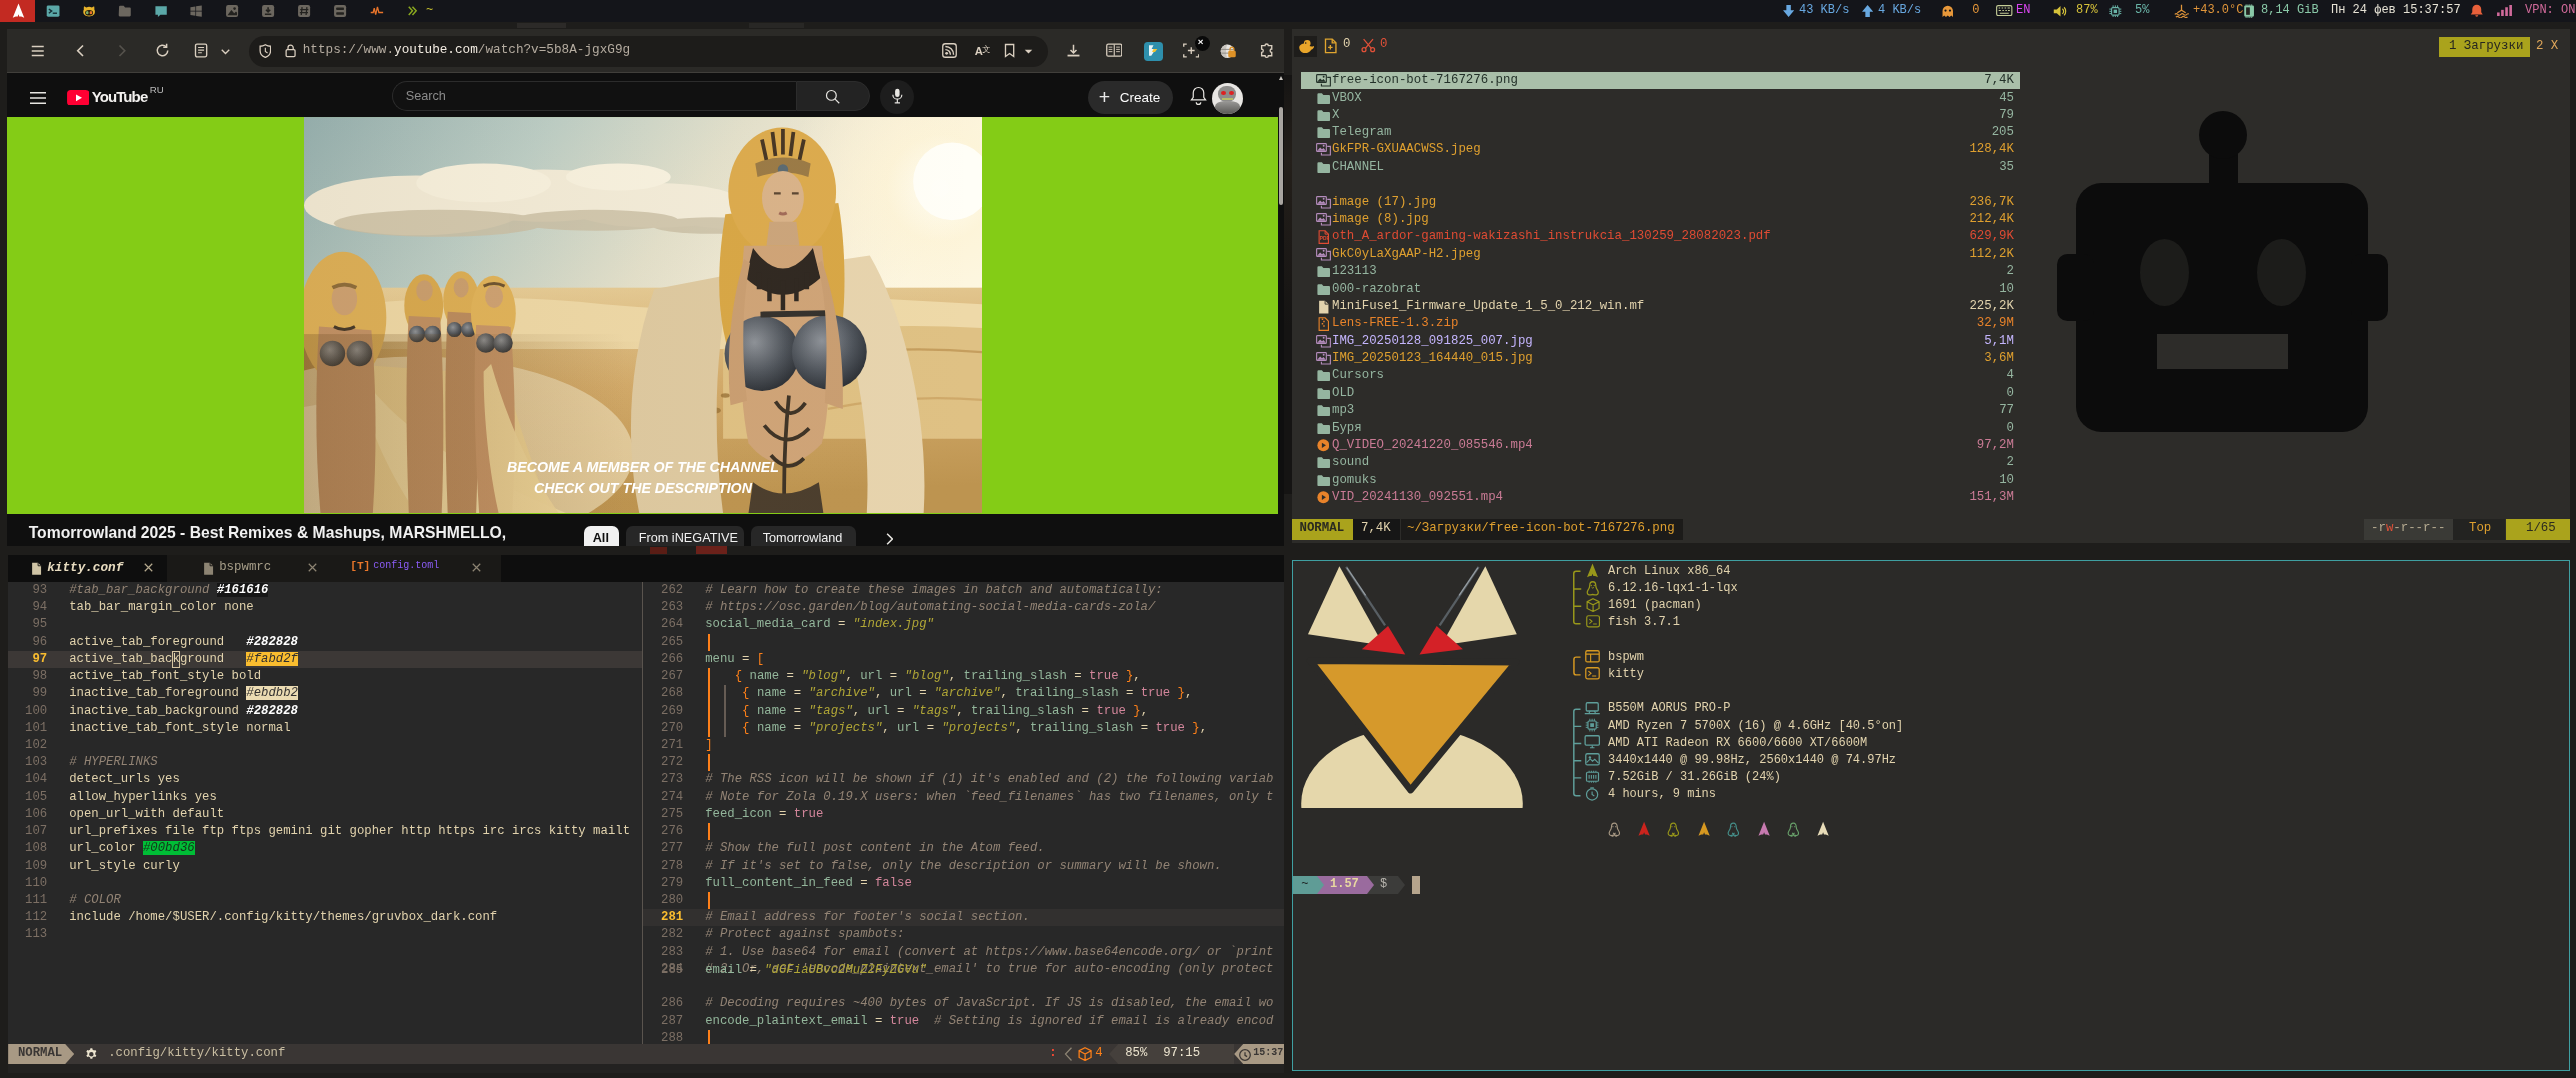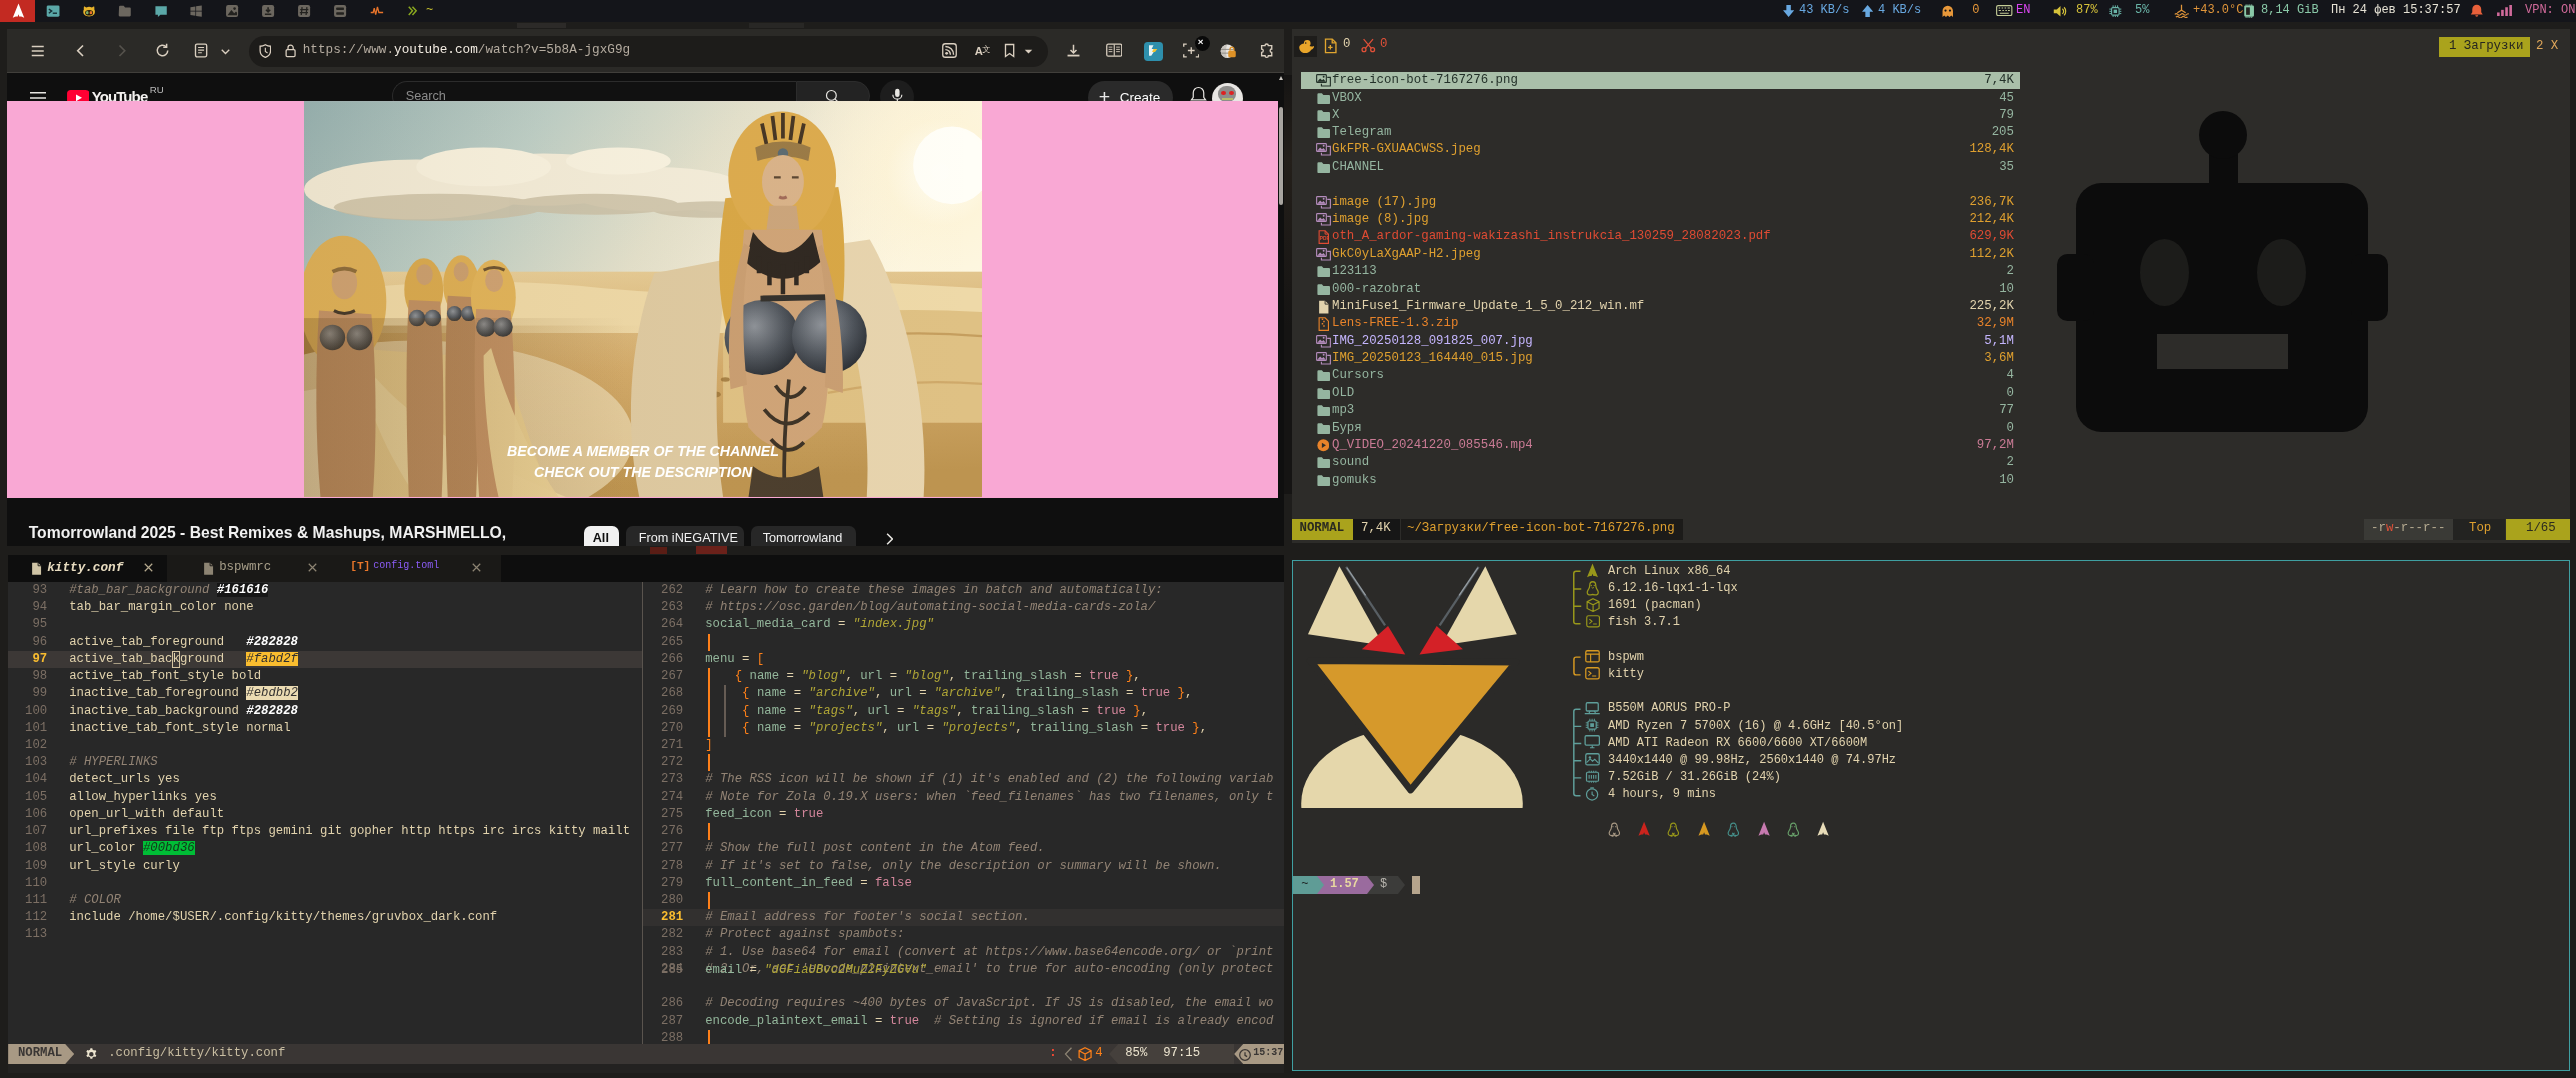--- a/index.html
+++ b/index.html
@@ -11,21 +11,21 @@
 #topbar .ws{position:absolute;top:0;height:22px}
 .barico{position:absolute;top:3.7px;width:14.2px;height:14.2px}
 .bartxt{position:absolute;top:3px;font-family:"Liberation Mono",monospace;font-size:12px;line-height:15.7px;white-space:pre}
 
 #browser{left:6.7px;top:29px;width:1277px;height:517px;background:#0f0f0f;overflow:hidden}
 #btoolbar{position:absolute;left:0;top:0;width:1277px;height:44px;background:#2b2a27;border-bottom:0.7px solid #413f3b}
 .bico{position:absolute;top:0;color:#dacfc0}
 #urlbar{position:absolute;left:242px;top:6.7px;width:799px;height:31px;background:#1d1c1a;border-radius:15.7px}
 
 #ythead{position:absolute;left:0;top:44px;width:1277px;height:44px;background:#0f0f0f}
-#ytvideo{position:absolute;left:0;top:72px;width:1277px;height:397px;background:#f9a8d4}
+#ytvideo{position:absolute;left:0;top:88px;width:1277px;height:397px;background:#84cc16}
 #vthumb{position:absolute;left:297px;top:0;width:678px;height:396px;overflow:hidden}
 
 #vimwin{left:8.2px;top:555px;width:1276px;height:518px;background:#282828;overflow:hidden}
 #vtabbar{position:absolute;left:0;top:0;width:1276px;height:27px;background:#0e0e0e}
 .vline{position:absolute;left:0;width:634px;height:17px;font-family:"Liberation Mono",monospace;font-size:12.3px;line-height:17px;white-space:pre;color:#e2d3ad}
 .vln{position:absolute;width:39px;text-align:right;color:#7c6f64}
 .vtext{position:absolute;left:61px}
 .rline{position:absolute;left:634px;width:643px;height:17px;font-family:"Liberation Mono",monospace;font-size:12.3px;line-height:17px;white-space:pre;color:#e2d3ad}
 .com{color:#928374;font-style:italic}
 .key2{color:#93b69b}
@@ -656,20 +656,24 @@
   <div class="yrow" style="top:408px;color:#ca7b95"><svg class="abs" style="left:15.7px;top:2.2px" width="12.7" height="12.7" viewBox="0 0 17 17">
           <circle cx="8.5" cy="8.5" r="8" fill="#e8832a"></circle>
           <path d="M6.5 5 L12 8.5 6.5 12 Z" fill="#2d2c29"></path>
         </svg><span class="abs" style="left:31px">Q_VIDEO_20241220_085546.mp4</span><span class="ysz">97,2M</span></div>
   <div class="yrow" style="top:425px;color:#95b5a0"><svg class="abs" style="left:15.7px;top:3px" width="13.5" height="11.2" viewBox="0 0 18 15">
           <path fill="#95b5a0" d="M0.5 2 a1.5 1.5 0 0 1 1.5-1.5 h4.5 l2 2.3 h7.5 a1.5 1.5 0 0 1 1.5 1.5 v9 a1.5 1.5 0 0 1-1.5 1.5 h-14 a1.5 1.5 0 0 1-1.5-1.5 Z"></path>
         </svg><span class="abs" style="left:31px">sound</span><span class="ysz">2</span></div>
   <div class="yrow" style="top:443px;color:#95b5a0"><svg class="abs" style="left:15.7px;top:3px" width="13.5" height="11.2" viewBox="0 0 18 15">
           <path fill="#95b5a0" d="M0.5 2 a1.5 1.5 0 0 1 1.5-1.5 h4.5 l2 2.3 h7.5 a1.5 1.5 0 0 1 1.5 1.5 v9 a1.5 1.5 0 0 1-1.5 1.5 h-14 a1.5 1.5 0 0 1-1.5-1.5 Z"></path>
         </svg><span class="abs" style="left:31px">gomuks</span><span class="ysz">10</span></div>
+  <div class="yrow" style="top:460px;color:#ca7b95"><svg class="abs" style="left:15.7px;top:2.2px" width="12.7" height="12.7" viewBox="0 0 17 17">
+          <circle cx="8.5" cy="8.5" r="8" fill="#e8832a"></circle>
+          <path d="M6.5 5 L12 8.5 6.5 12 Z" fill="#2d2c29"></path>
+        </svg><span class="abs" style="left:31px">VID_20241130_092551.mp4</span><span class="ysz">151,3M</span></div>
 
   <div class="abs" style="left:0;top:490px;width:61px;height:21px;background:#aaa31c"></div>
   <div class="abs mono" style="left:7.5px;top:492px;font-size:12.4px;font-weight:bold;color:#2a2a20">NORMAL</div>
   <div class="abs" style="left:61px;top:490px;width:47px;height:21px;background:#161616"></div>
   <div class="abs mono" style="left:69px;top:492px;font-size:12.4px;color:#e2d3ad">7,4K</div>
   <div class="abs" style="left:109px;top:490px;width:282px;height:21px;background:#1c1b19"></div>
   <div class="abs mono" style="left:115px;top:492px;font-size:12.4px;color:#dfa02f">~/Загрузки/free-icon-bot-7167276.png</div>
   <div class="abs" style="left:1072px;top:490px;width:90px;height:21px;background:#3a3a36"></div>
   <div class="abs mono" style="left:1079px;top:492px;font-size:12.4px;color:#b5ab91">-r<span style="color:#e05038">w</span>-r--r--</div>
   <div class="abs" style="left:1161px;top:490px;width:52px;height:21px;background:#232321"></div>

